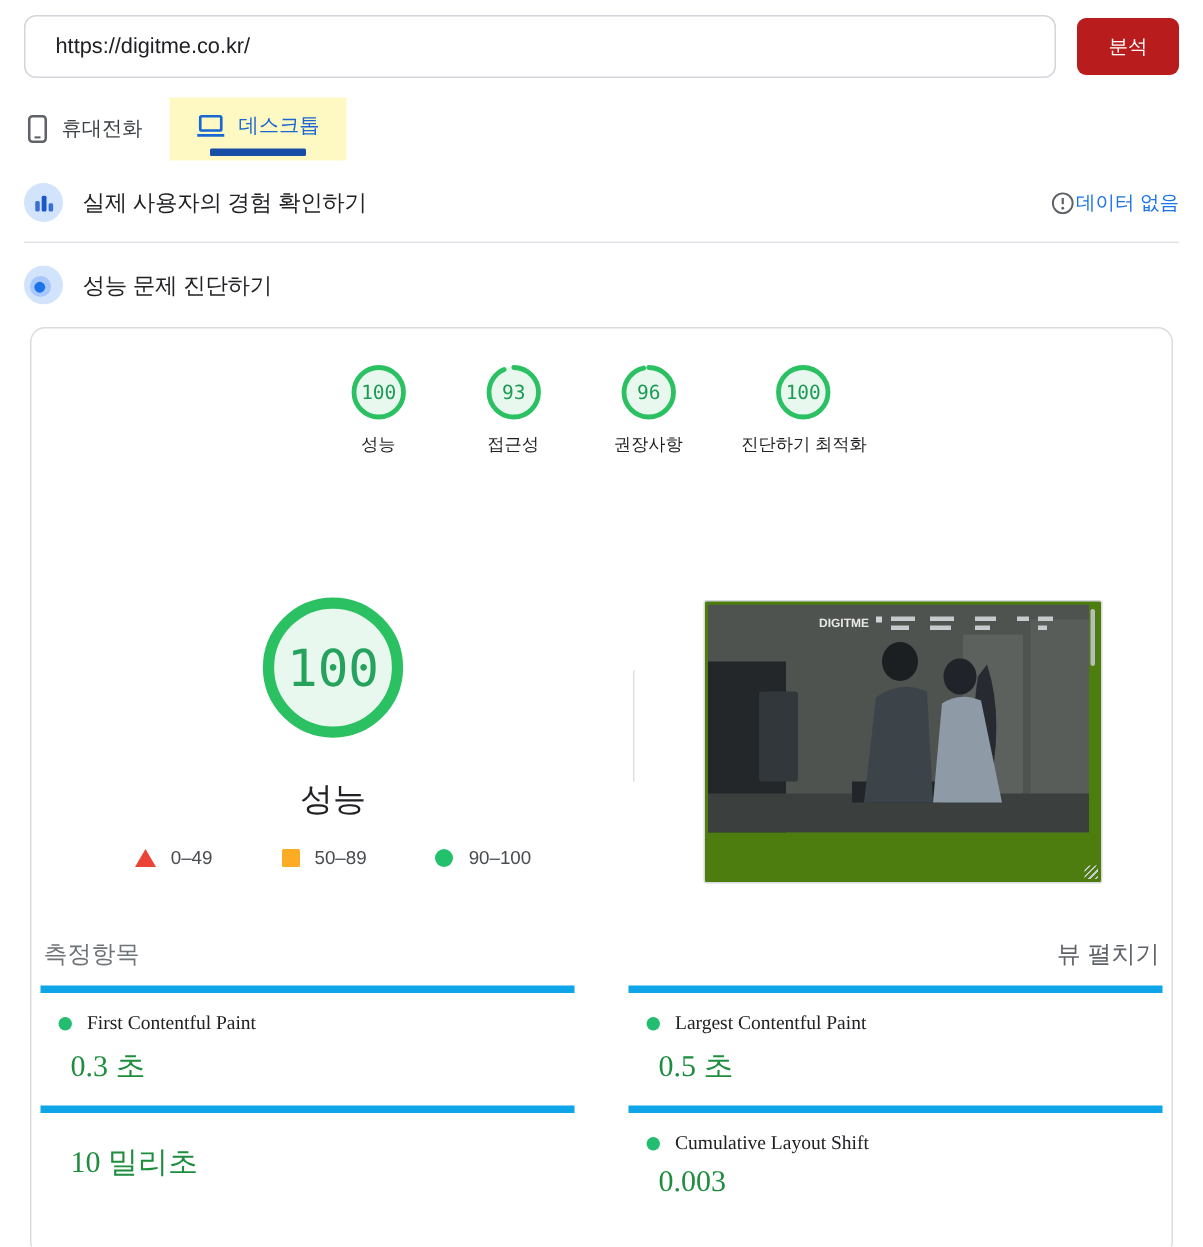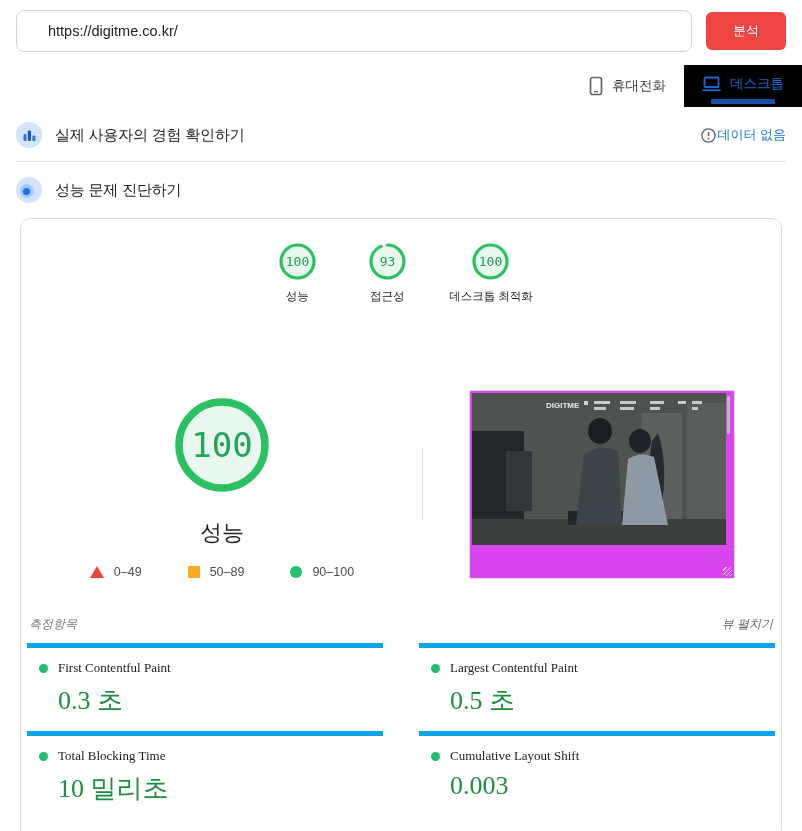--- a/index.html
+++ b/index.html
@@ -5,32 +5,32 @@
   * { margin:0; padding:0; box-sizing:border-box; }
   html,body { background:#fff; }
   body {
     width:802px; height:831px; overflow:hidden; position:relative;
     font-family:"Liberation Sans", sans-serif; color:#202124;
   }
   
   .topbar { display:flex; align-items:center; gap:14px; padding:10px 16px 0 16px; }
   .url-input {
     flex:1; height:42px; border:1px solid #d2d5da; border-radius:8px;
-    padding:0 31px; font-size:14.5px; color:#202124; outline:none;
+    padding:0 20px; font-size:14.5px; color:#202124; outline:none;
     font-family:"Liberation Sans", sans-serif;
   }
   .analyze-btn {
-    width:80px; height:38px; background:#ef4444; color:#fff; border:none;
+    width:68px; height:38px; background:#b91c1c; color:#fff; border:none;
     border-radius:6px; font-size:13px; cursor:pointer; font-family:Liberation Sans, sans-serif;
   }
   
-  .tabs { display:flex; justify-content:flex-end; align-items:stretch; margin-top:13px; }
+  .tabs { display:flex; justify-content:flex-start; align-items:stretch; margin-top:13px; }
   .tab { display:flex; align-items:center; gap:9px; padding:10px 18px; font-size:13.5px; cursor:pointer; }
   .tab-mobile { color:#3c4043; }
-  .tab-desktop-wrap { background:#000000; display:flex; flex-direction:column; align-items:center; }
+  .tab-desktop-wrap { background:#fef9c3; display:flex; flex-direction:column; align-items:center; }
   .tab-desktop { color:#1967d2; padding-bottom:6px; }
   .tab-underline { width:64px; height:5px; background:#174ea6; border-radius:1px; margin-bottom:3px; }
   
   .section-row { display:flex; align-items:center; gap:13px; padding:15px 16px 13px 16px; }
   .section-title { font-size:15px; font-weight:400; color:#202124; letter-spacing:-0.2px; }
   .section-spacer { flex:1; }
   .no-data { display:flex; align-items:center; gap:1px; color:#1a73e8; font-size:13px; cursor:pointer; }
   .hr { border-bottom:1px solid #e0e3e7; margin:0 16px; }
   
   .card {
@@ -53,38 +53,38 @@
     color:#5f6368; line-height:1.85;
   }
   .gauge-desc a { color:#1a73e8; text-decoration:none; cursor:pointer; }
   .legend { display:flex; gap:46px; margin-top:17px; font-size:12.5px; color:#494c50; align-items:flex-end; }
   .legend-item { display:flex; align-items:center; gap:10px; }
   .lg-tri { width:0; height:0; border-left:7px solid transparent; border-right:7px solid transparent; border-bottom:12px solid #eb4335; }
   .lg-sq { width:12px; height:12px; background:#fbab24; border-radius:1px; }
   .lg-ci { width:12px; height:12px; background:#23c16b; border-radius:50%; }
   .col-right { flex:1; display:flex; justify-content:center; }
   .thumb {
-    margin-top:28px; width:266px; height:189px; background:#d946ef;
+    margin-top:38px; width:266px; height:189px; background:#4d7c0f;
     border:1px solid #d7d9dc; border-radius:2px; position:relative; cursor:pointer;
   }
   .thumb-img { position:absolute; top:2px; left:2px; width:254px; height:152px; display:block; }
   .thumb-scrollbar { position:absolute; top:5px; right:4px; width:3px; height:38px; background:#b9bcbe; border-radius:2px; }
   .thumb-resize { position:absolute; right:2px; bottom:2px; width:9px; height:9px;
     background:repeating-linear-gradient(135deg, transparent 0 2px, #c9ccce 2px 3px); }
   
   .metrics { margin-top:37px; padding:0 6px; }
-  .metrics-head { display:flex; justify-content:space-between; padding:0 2px 10px 2px; font-size:12px;font-style:italic; }
+  .metrics-head { display:flex; justify-content:space-between; padding:0 2px 10px 2px; font-size:16px; }
   .metrics-title { color:#6f7478; }
   .metrics-expand { color:#5f6368; cursor:pointer; }
   .metrics-grid { display:grid; grid-template-columns:1fr 1fr; column-gap:36px; }
   .m-cell { border-top:5px solid #0ea5e9; padding:12px 0 13px 12px;font-family:Liberation Serif, serif; }
   .m-name-row { display:flex; align-items:center; gap:10px; }
   .m-bullet { width:9px; height:9px; border-radius:50%; background:#22bd6e; flex:0 0 auto; }
   .m-name { font-size:13px; color:#202124; }
-  .m-value { margin:7px 0 0 19px; font-size:26px; color:#1e8e3e; }
+  .m-value { margin:7px 0 0 8px; font-size:20px; color:#1e8e3e; }
 </style>
 </head>
 <body>
 
 <div class="topbar">
   <input class="url-input" value="https://digitme.co.kr/" style="">
   <button class="analyze-btn">분석</button>
 </div>
 
 <div class="tabs">
@@ -151,24 +151,32 @@
       <svg width="37" height="37" viewBox="0 0 37 37">
         <circle cx="18.5" cy="18.5" r="16.5" fill="#e9f8ee"></circle>
         <circle cx="18.5" cy="18.5" r="16.5" fill="none" stroke="#2bc163" stroke-width="3.2" stroke-linecap="round" transform="rotate(-90 18.5 18.5)" stroke-dasharray="96.41547853867075 7.257079029792422"></circle>
         <text x="18.5" y="23" text-anchor="middle" class="score-num">93</text>
       </svg>
       <span class="score-label">접근성</span>
     </div>
     <div class="score-item">
       <svg width="37" height="37" viewBox="0 0 37 37">
         <circle cx="18.5" cy="18.5" r="16.5" fill="#e9f8ee"></circle>
+        <circle cx="18.5" cy="18.5" r="16.5" fill="none" stroke="#2bc163" stroke-width="3.2" stroke-linecap="round" transform="rotate(-90 18.5 18.5)" stroke-dasharray="99.52565526572465 4.146902302738525"></circle>
+        <text x="18.5" y="23" text-anchor="middle" class="score-num">96</text>
+      </svg>
+      <span class="score-label">권장사항</span>
+    </div>
+    <div class="score-item">
+      <svg width="37" height="37" viewBox="0 0 37 37">
+        <circle cx="18.5" cy="18.5" r="16.5" fill="#e9f8ee"></circle>
         <circle cx="18.5" cy="18.5" r="16.5" fill="none" stroke="#2bc163" stroke-width="3.2" stroke-linecap="round" transform="rotate(-90 18.5 18.5)" stroke-dasharray="103.67255756846318 0"></circle>
         <text x="18.5" y="23" text-anchor="middle" class="score-num">100</text>
       </svg>
-      <span class="score-label">데스크톱 최적화</span>
+      <span class="score-label">진단하기 최적화</span>
     </div>
   </div>
 
   <div class="panel-body">
     <div class="col-left">
       <svg class="big-gauge" viewBox="0 0 94 94">
         <circle cx="47" cy="47" r="43" fill="#e9f8ee"></circle>
         <circle cx="47" cy="47" r="43" fill="none" stroke="#2bc163" stroke-width="7.5" stroke-linecap="round" transform="rotate(-90 47 47)" stroke-dasharray="270.1769682087222 0"></circle>
         <text x="47" y="59" text-anchor="middle" class="big-gauge-num">100</text>
       </svg>
@@ -242,24 +250,20 @@
         <div class="m-value">0.3 초</div>
       </div>
       <div class="m-cell">
         <div class="m-name-row">
           <span class="m-bullet"></span>
           <span class="m-name">Largest Contentful Paint</span>
         </div>
         <div class="m-value">0.5 초</div>
       </div>
       <div class="m-cell">
-        <div class="m-name-row">
-          <span class="m-bullet"></span>
-          <span class="m-name">Total Blocking Time</span>
-        </div>
         <div class="m-value">10 밀리초</div>
       </div>
       <div class="m-cell">
         <div class="m-name-row">
           <span class="m-bullet"></span>
           <span class="m-name">Cumulative Layout Shift</span>
         </div>
         <div class="m-value">0.003</div>
       </div>
 

